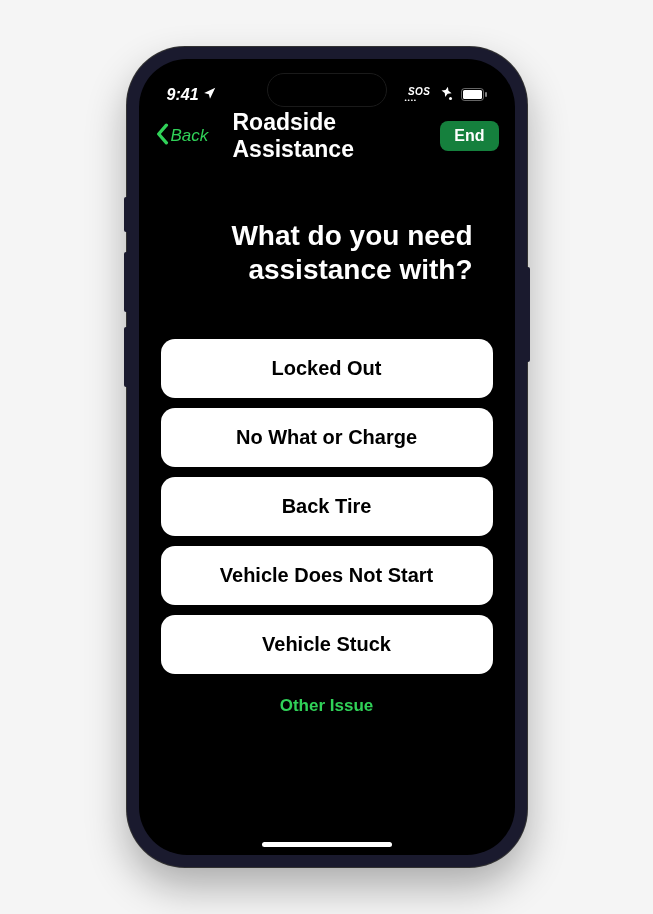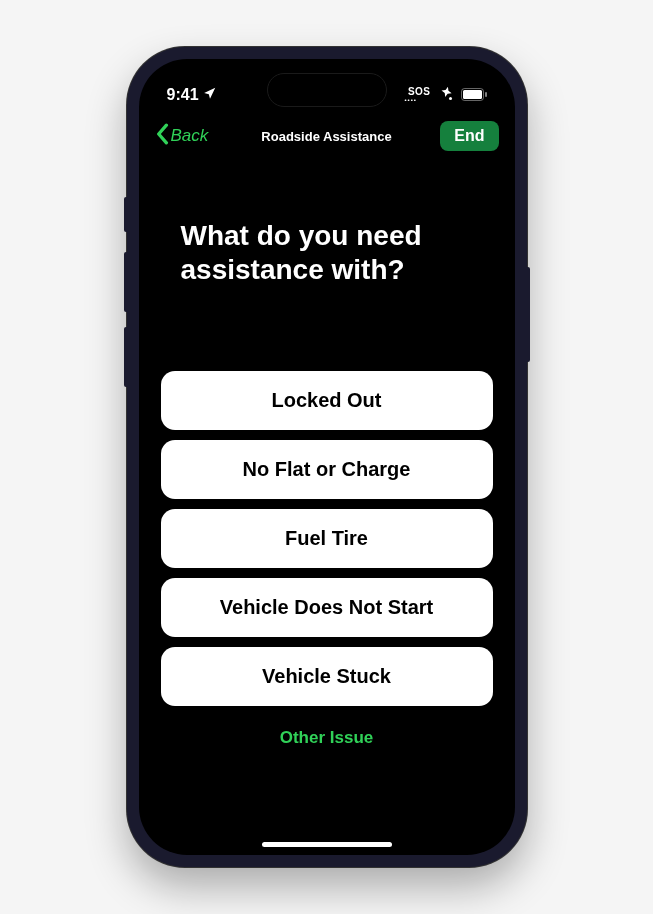--- a/index.html
+++ b/index.html
@@ -49,20 +49,21 @@
     }
     .status-bar {
       display: flex;
       justify-content: space-between;
       align-items: center;
       padding: 18px 28px 0;
       height: 54px;
       color: #fff;
       font-size: 16px;
       font-weight: 600;
+      font-style: italic;
     }
     .status-left {
       display: flex;
       align-items: center;
       gap: 4px;
     }
     .status-right {
       display: flex;
       align-items: center;
       gap: 6px;
@@ -94,21 +95,21 @@
       color: #30d158;
       font-size: 17px;
       gap: 2px;
       font-style: italic;
     }
     .nav-title {
       position: absolute;
       left: 50%;
       transform: translateX(-50%);
       color: #fff;
-      font-size: 13px;
+      font-size: 23px;
       font-weight: 600;
     }
     .end-button {
       background: #15803d;
       color: #fff;
       border: none;
       border-radius: 8px;
       padding: 6px 14px;
       font-size: 16px;
       font-weight: 700;
@@ -116,23 +117,23 @@
     .content {
       flex: 1;
       display: flex;
       flex-direction: column;
       padding: 0 22px;
     }
     .heading {
       color: #fff;
       font-size: 28px;
       font-weight: 700;
-      text-align: left;
+      text-align: right;
       margin-top: 60px;
-      margin-bottom: 85px;
+      margin-bottom: 53px;
       line-height: 1.2;
       padding: 0 20px;
     }
     .options {
       display: flex;
       flex-direction: column;
       gap: 10px;
     }
     .option-button {
       background: #fff;
@@ -253,22 +254,22 @@
       </div>
       <div class="nav-title">Roadside Assistance</div>
       <button class="end-button">End</button>
     </div>
 
     <div class="content">
       <h1 class="heading">What do you need assistance with?</h1>
 
       <div class="options">
         <button class="option-button">Locked Out</button>
-        <button class="option-button">No Flat or Charge</button>
-        <button class="option-button">Fuel Tire</button>
+        <button class="option-button">No What or Charge</button>
+        <button class="option-button">Back Tire</button>
         <button class="option-button">Vehicle Does Not Start</button>
         <button class="option-button">Vehicle Stuck</button>
       </div>
 
       <div class="other-issue">Other Issue</div>
     </div>
 
     <div class="home-indicator"></div>
   </div>
 </div>

